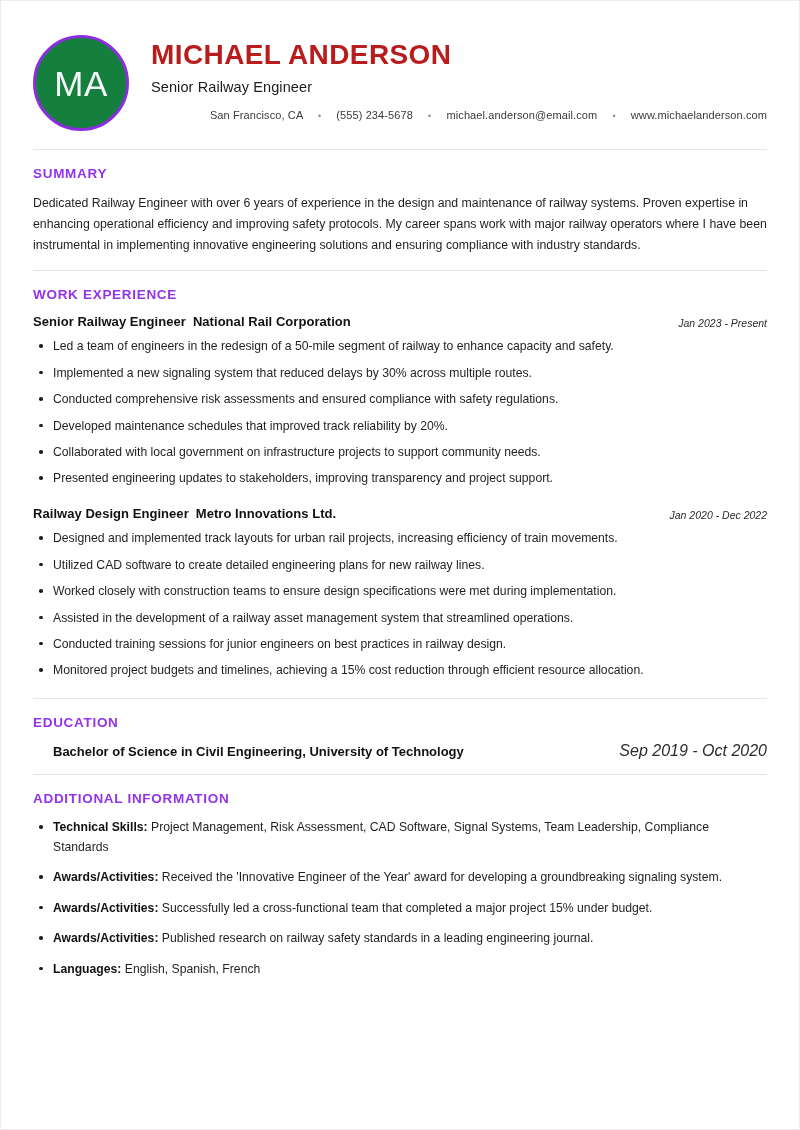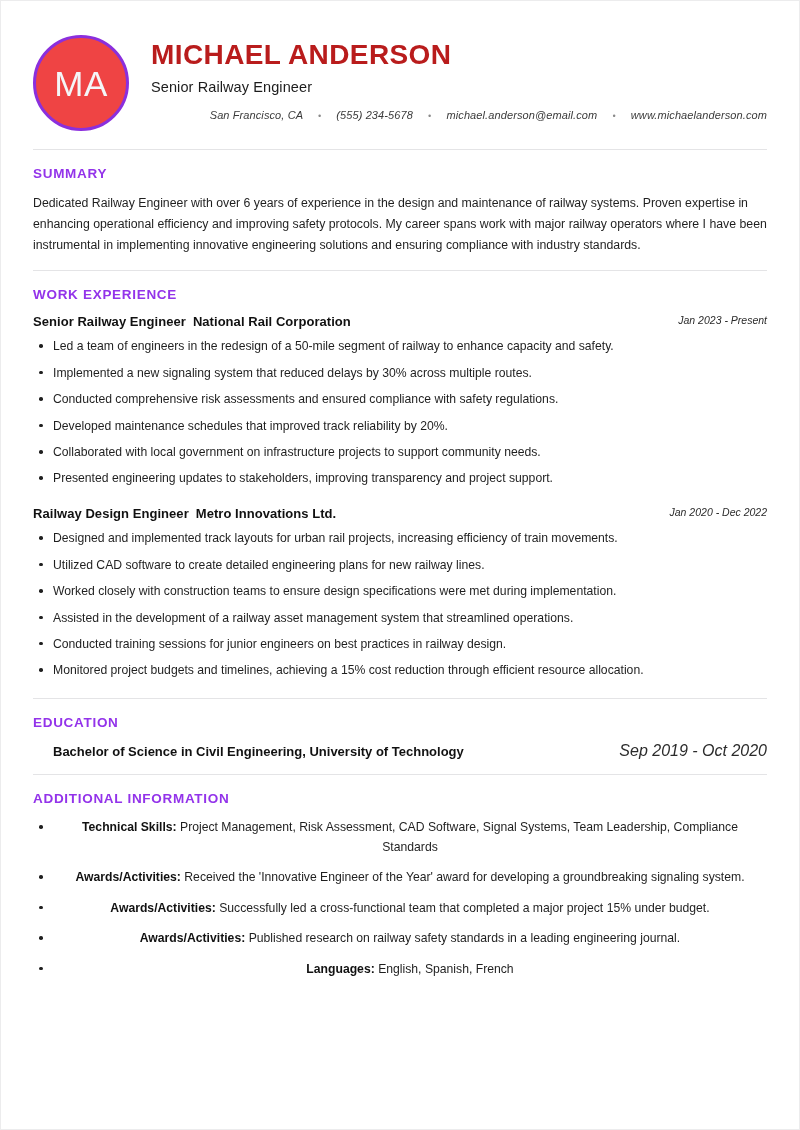--- a/index.html
+++ b/index.html
@@ -26,21 +26,21 @@
     display: flex;
     align-items: flex-start;
     padding-bottom: 18px;
   }
 
   .avatar {
     flex: 0 0 auto;
     width: 96px;
     height: 96px;
     border-radius: 50%;
-    background: #ef4444;
+    background: #15803d;
     border: 3px solid #8b2fdd;
     display: flex;
     align-items: center;
     justify-content: center;
     margin-right: 22px;
     margin-top: 2px;
   }
   .avatar-initials {
     color: #f4f6f8;
     font-size: 35px;
@@ -67,21 +67,20 @@
     letter-spacing: 0.1px;
   }
 
   .contact-line {
     margin-top: 14px;
     text-align: right;
     font-size: 11px;
     color: #3a3a3a;
     letter-spacing: 0.1px;
     white-space: nowrap;
-    font-style: italic;
   }
   .contact-item { display: inline; }
   .contact-sep {
     display: inline;
     color: #8a8a8a;
     padding: 0 12px;
     font-size: 9px;
     vertical-align: middle;
   }
 
@@ -109,21 +108,21 @@
     line-height: 1.72;
     text-align: left;
   }
 
   
   .job { margin-bottom: 4px; }
   .job + .job { margin-top: 18px; }
 
   .job-head {
     display: flex;
-    align-items: flex-start;
+    align-items: flex-end;
     justify-content: space-between;
     margin-bottom: 8px;
   }
   .job-head-left {
     font-size: 13px;
     font-weight: bold;
     color: #111111;
     letter-spacing: 0.05px;
   }
   .job-company { font-weight: bold; padding-left: 7px; }
@@ -170,21 +169,21 @@
   }
   .edu-dates {
     font-size: 16px;
     font-style: italic;
     color: #2b2b2b;
     white-space: nowrap;
     padding-left: 14px;
   }
 
   
-  ul.info-list { list-style: none; text-align: center; }
+  ul.info-list { list-style: none; }
   ul.info-list li {
     position: relative;
     padding-left: 20px;
     font-size: 12.2px;
     color: #1f1f1f;
     line-height: 1.6;
     margin-bottom: 11px;
   }
   ul.info-list li:last-child { margin-bottom: 0; }
   ul.info-list li::before {

